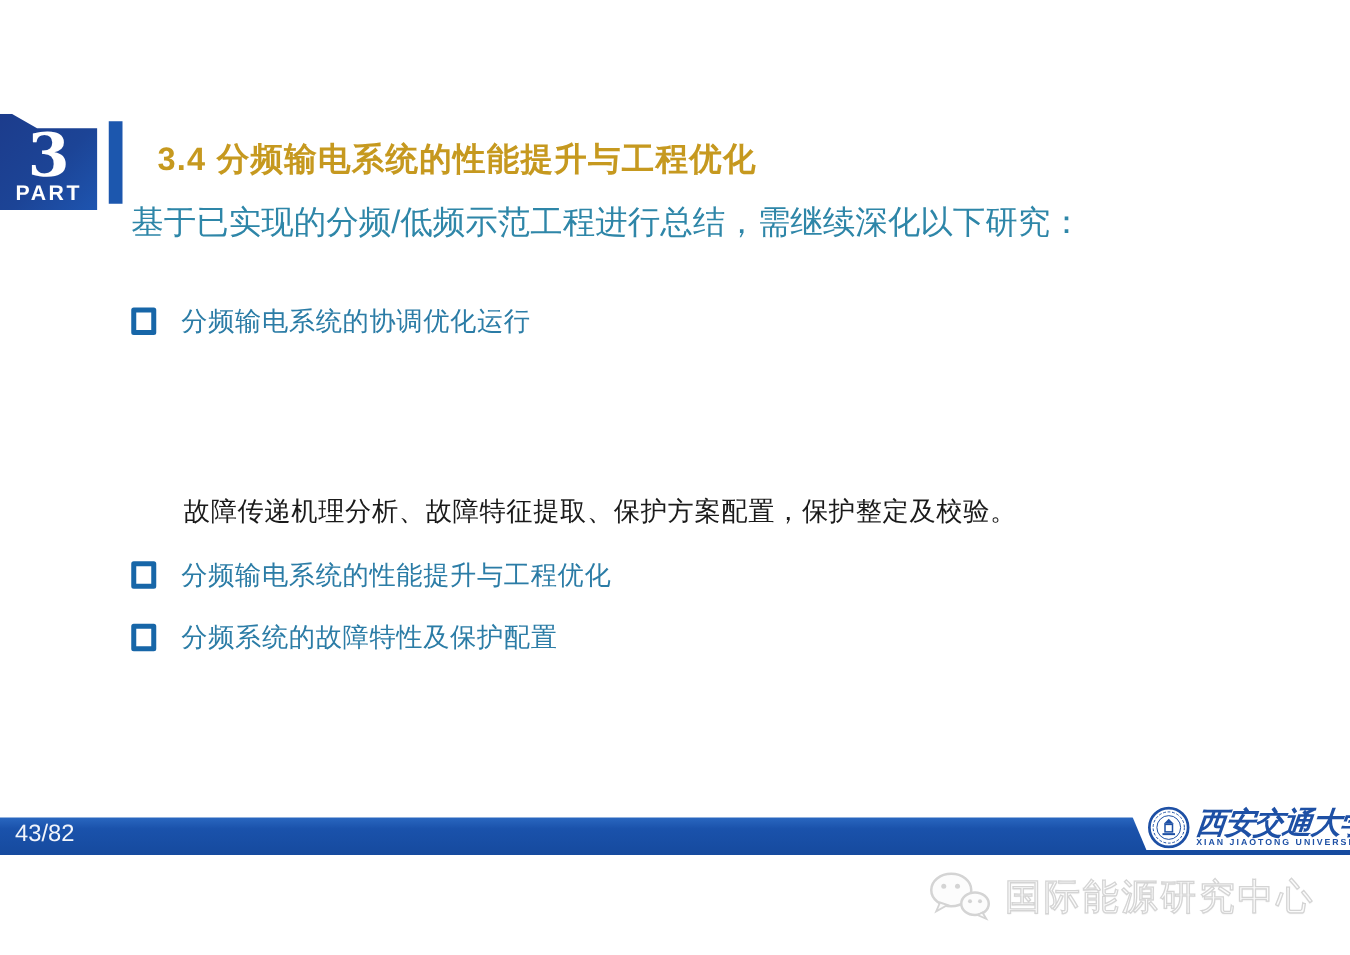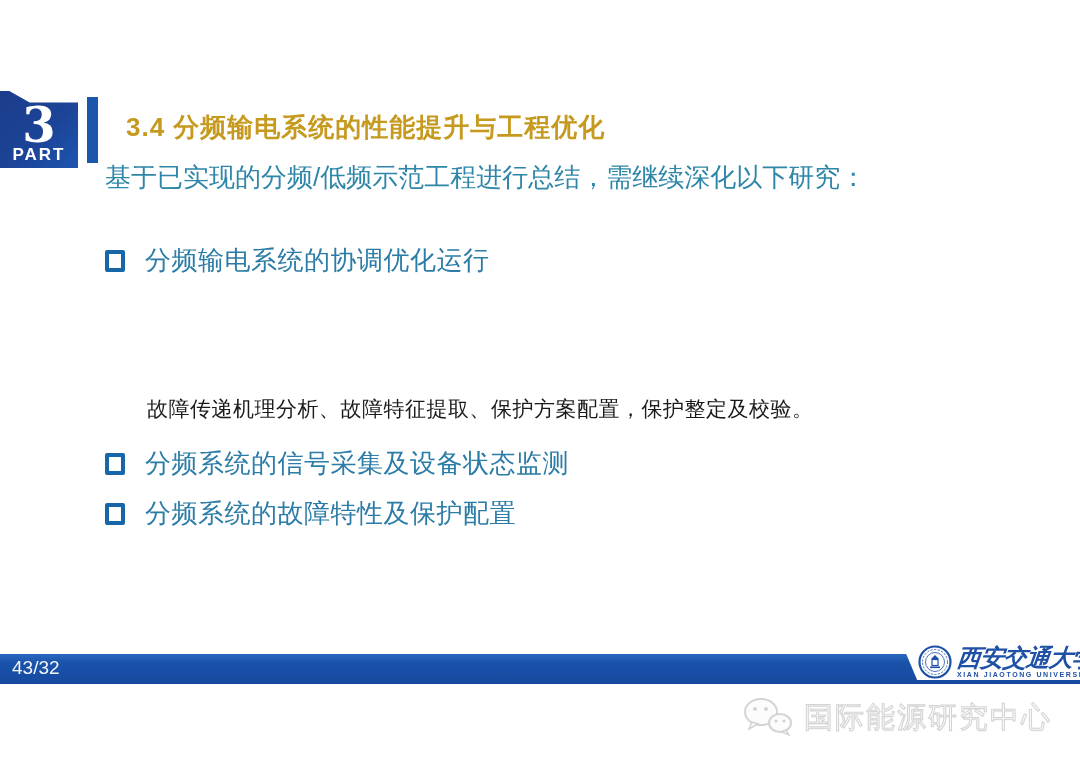--- a/index.html
+++ b/index.html
@@ -43,21 +43,21 @@
     font-size:26px;color:#2e86a8;white-space:nowrap;
   }
 
   
   .bullet-row{position:absolute;left:105px;display:flex;align-items:center;}
   .bullet-square{
     width:12px;height:14px;border:4px solid #1766a8;border-radius:2px;
     margin-right:20px;flex:0 0 auto;
   }
   .bullet-heading{
-    font-size:26px;color:#2b7ca6;white-space:nowrap;letter-spacing:0.5px;
+    font-size:21px;color:#2b7ca6;white-space:nowrap;letter-spacing:0.5px;
   }
   .bullet-detail{
     position:absolute;left:147px;
     font-size:21px;color:#1a1a1a;white-space:nowrap;letter-spacing:0.5px;
   }
   .row-b1{top:243px;} .row-d1{top:294px;}
   .row-b2{top:346px;} .row-d2{top:395px;}
   .row-b3{top:446px;}
   .row-b4{top:496px;}
 
@@ -119,30 +119,30 @@
 
   <div class="bullet-row row-b1">
     <span class="bullet-square"></span>
     <span class="bullet-heading">分频输电系统的协调优化运行</span>
   </div>
 
   <div class="bullet-detail row-d2">故障传递机理分析、故障特征提取、保护方案配置，保护整定及校验。</div>
 
   <div class="bullet-row row-b3">
     <span class="bullet-square"></span>
-    <span class="bullet-heading">分频系统的信号采集及设备状态监测</span>
+    <span class="bullet-heading">分频输电系统的性能提升与工程优化</span>
   </div>
 
   <div class="bullet-row row-b4">
     <span class="bullet-square"></span>
     <span class="bullet-heading">分频系统的故障特性及保护配置</span>
   </div>
 
   <div class="footer-bar"></div>
-  <div class="page-number">43/32</div>
+  <div class="page-number">43/82</div>
 
   <div class="univ-plaque">
     <div class="univ-inner">
       <svg width="34" height="34" viewBox="0 0 34 34">
         <circle cx="17" cy="17" r="15.5" fill="#ffffff" stroke="#1e50a5" stroke-width="2.2"></circle>
         <circle cx="17" cy="17" r="12.5" fill="none" stroke="#1e50a5" stroke-width="0.8" stroke-dasharray="2.2,1.4"></circle>
         <circle cx="17" cy="17" r="9.5" fill="none" stroke="#1e50a5" stroke-width="0.8"></circle>
         <path d="M17 10 L21 14 H13 Z" fill="#1e50a5"></path>
         <rect x="14" y="14.5" width="6" height="6" fill="none" stroke="#1e50a5" stroke-width="1.2"></rect>
         <rect x="12" y="21.5" width="10" height="1.6" fill="#1e50a5"></rect>

